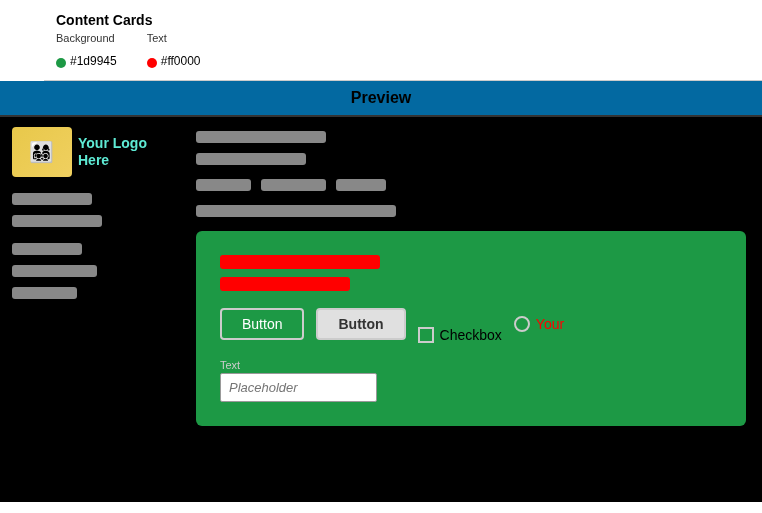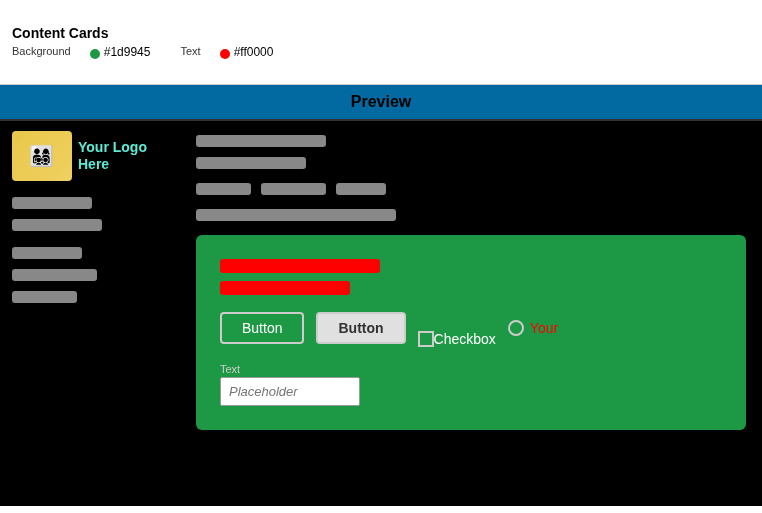--- a/index.html
+++ b/index.html
@@ -1,39 +1,41 @@
 <!DOCTYPE html>
 <html><head>
   <meta charset="utf-8">
   <style>
     * { box-sizing: border-box; margin: 0; padding: 0; }
     body { font-family: Arial, sans-serif; background: #fff; width: 762px; height: 513px; overflow: hidden; }
 
     
     .top-panel {
       background: #fff;
-      padding: 25px 12px;
+      padding: 12px 12px;
       border-bottom: 1px solid #ccc;
       display: flex;
       align-items: flex-start;
       gap: 40px;
+      margin-left: 44px;
     }
     .top-panel .section-title {
       font-weight: bold;
       font-size: 14px;
       margin-bottom: 4px;
     }
     .color-row {
       display: flex;
       gap: 30px;
       margin-top: 2px;
     }
     .color-item {
       display: flex;
-      gap: 19px;
+      flex-direction: column;
+      gap: 10px;
       font-size: 12px;
     }
     .color-item .label { color: #333; font-size: 11px; }
     .color-dot-row {
       display: flex;
       align-items: flex-end;
       gap: 4px;
     }
     .dot {
       width: 10px; height: 10px; border-radius: 50%; display: inline-block;
@@ -185,21 +187,22 @@
       color: #333;
       padding: 6px 20px;
       border-radius: 4px;
       font-size: 14px;
       font-weight: bold;
       cursor: pointer;
     }
     .checkbox-area {
       display: flex;
       align-items: center;
-      color: #ffffff;
+      gap: 6px;
+      color: #000000;
       font-size: 14px;
       margin-top: 22px;
     }
     .checkbox-box {
       width: 16px; height: 16px;
       border: 2px solid #ccc;
       background: transparent;
       display: inline-block;
     }
     .radio-area {
@@ -223,21 +226,21 @@
       gap: 2px;
     }
     .input-label {
       color: #ccc;
       font-size: 11px;
     }
     .input-field {
       border: 1px solid #999;
       background: #fff;
       padding: 6px 8px;
-      width: 140px;
+      width: 157px;
       color: #ff0000;
       font-size: 13px;
       font-style: italic;
       border-radius: 2px;
     }
   </style>
 </head>
 <body>
 
 <div class="top-panel">

